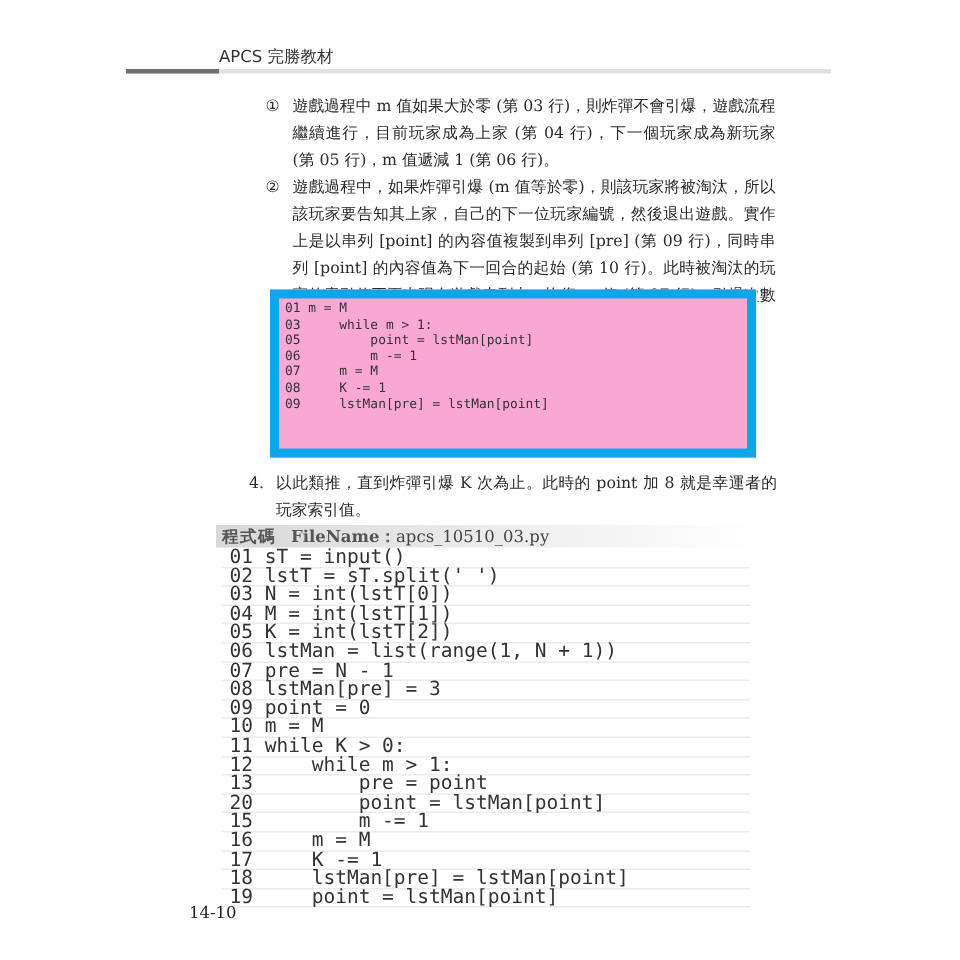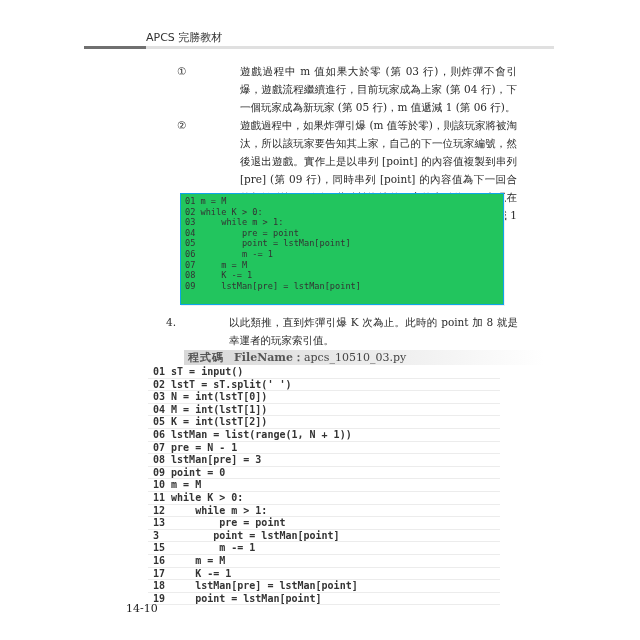--- a/index.html
+++ b/index.html
@@ -18,47 +18,47 @@
       position: absolute; left: 0; top: 0; width: 62px; height: 3px; background: #707070;
     }
     .item {
       position: absolute; left: 177px; width: 340px;
       font-size: 10.5px; line-height: 18px; color: #2a2a2a;
     }
     .item .marker {
       position: absolute; left: 0; top: 0;
     }
     .item .body {
-      display: block; padding-left: 18px; text-align: justify; margin-left: 45px;
+      display: block; padding-left: 18px; text-align: justify;
     }
     #item1 { top: 62px; }
     #item2 { top: 116px; }
     #item4 { top: 313px; left: 166px; width: 352px; }
     .snippet {
       position: absolute; left: 180px; top: 193px; width: 324px; height: 112px;
-      border: 1px solid #0ea5e9; background: #22c55e;
+      border: 6px solid #0ea5e9; background: #f9a8d4;
       box-shadow: 1px 1px 0 #efefef;
       font-family: "DejaVu Sans Mono", monospace; font-size: 8.6px; line-height: 10.6px;
       padding: 2px 12px 0 4px; box-sizing: border-box; color: #333;
     }
     .snippet .ln { white-space: pre; display: block; }
     .code-header {
       position: absolute; left: 144px; top: 350px; width: 360px; height: 15px;
       background: linear-gradient(to right, #d8d8d8 0%, #e9e9e9 45%, #ffffff 100%);
-      font-family: "DejaVu Serif", serif; font-size: 11px; line-height: 15px; color: #444; margin-left: 40px;
+      font-family: "DejaVu Serif", serif; font-size: 11px; line-height: 15px; color: #444;
     }
     .code-header .badge {
       display: inline-block; padding: 0 6px 0 4px; font-weight: bold; color: #555;
       letter-spacing: 1px;
     }
     .code-header .fname-label { font-weight: bold; color: #555; margin-left: 4px; }
     .code-header .fname { color: #444; }
     .listing {
       position: absolute; left: 148px; top: 366px; width: 352px;
-      font-family: "DejaVu Sans Mono", monospace; font-size: 10px; color: #333; font-weight: bold;
+      font-family: "DejaVu Sans Mono", monospace; font-size: 13px; color: #333;
     }
     .listing .row {
       height: 11.6px; line-height: 11.6px; border-bottom: 1px solid #ececec; white-space: pre;
       padding-left: 5px;
     }
     .page-number {
       position: absolute; left: 126px; top: 602px; font-size: 11px; color: #222;
       font-family: "DejaVu Serif", serif;
     }
   </style>
@@ -77,23 +77,21 @@
   <span class="body">遊戲過程中 m 值如果大於零 (第 03 行)，則炸彈不會引爆，遊戲流程繼續進行，目前玩家成為上家 (第 04 行)，下一個玩家成為新玩家 (第 05 行)，m 值遞減 1 (第 06 行)。</span>
 </div>
 
 <div class="item" id="item2">
   <span class="marker">②</span>
   <span class="body">遊戲過程中，如果炸彈引爆 (m 值等於零)，則該玩家將被淘汰，所以該玩家要告知其上家，自己的下一位玩家編號，然後退出遊戲。實作上是以串列 [point] 的內容值複製到串列 [pre] (第 09 行)，同時串列 [point] 的內容值為下一回合的起始 (第 10 行)。此時被淘汰的玩家的索引值不再出現在遊戲串列中。恢復 m 值 (第 07 行)，引爆次數 K 值遞減 1 (第 08 行)。</span>
 </div>
 
 <div class="snippet">
   <span class="ln">01 m = M</span>
-  <span class="ln">02 while K &gt; 0:</span>
   <span class="ln">03     while m &gt; 1:</span>
-  <span class="ln">04         pre = point</span>
   <span class="ln">05         point = lstMan[point]</span>
   <span class="ln">06         m -= 1</span>
   <span class="ln">07     m = M</span>
   <span class="ln">08     K -= 1</span>
   <span class="ln">09     lstMan[pre] = lstMan[point]</span>
 </div>
 
 <div class="item" id="item4">
   <span class="marker">4.</span>
   <span class="body">以此類推，直到炸彈引爆 K 次為止。此時的 point 加 8 就是幸運者的玩家索引值。</span>
@@ -110,21 +108,21 @@
   <div class="row">04 M = int(lstT[1])</div>
   <div class="row">05 K = int(lstT[2])</div>
   <div class="row">06 lstMan = list(range(1, N + 1))</div>
   <div class="row">07 pre = N - 1</div>
   <div class="row">08 lstMan[pre] = 3</div>
   <div class="row">09 point = 0</div>
   <div class="row">10 m = M</div>
   <div class="row">11 while K &gt; 0:</div>
   <div class="row">12     while m &gt; 1:</div>
   <div class="row">13         pre = point</div>
-  <div class="row">3         point = lstMan[point]</div>
+  <div class="row">20         point = lstMan[point]</div>
   <div class="row">15         m -= 1</div>
   <div class="row">16     m = M</div>
   <div class="row">17     K -= 1</div>
   <div class="row">18     lstMan[pre] = lstMan[point]</div>
   <div class="row">19     point = lstMan[point]</div>
 </div>
 
 <div class="page-number">14-10</div>
 
 </body></html>

